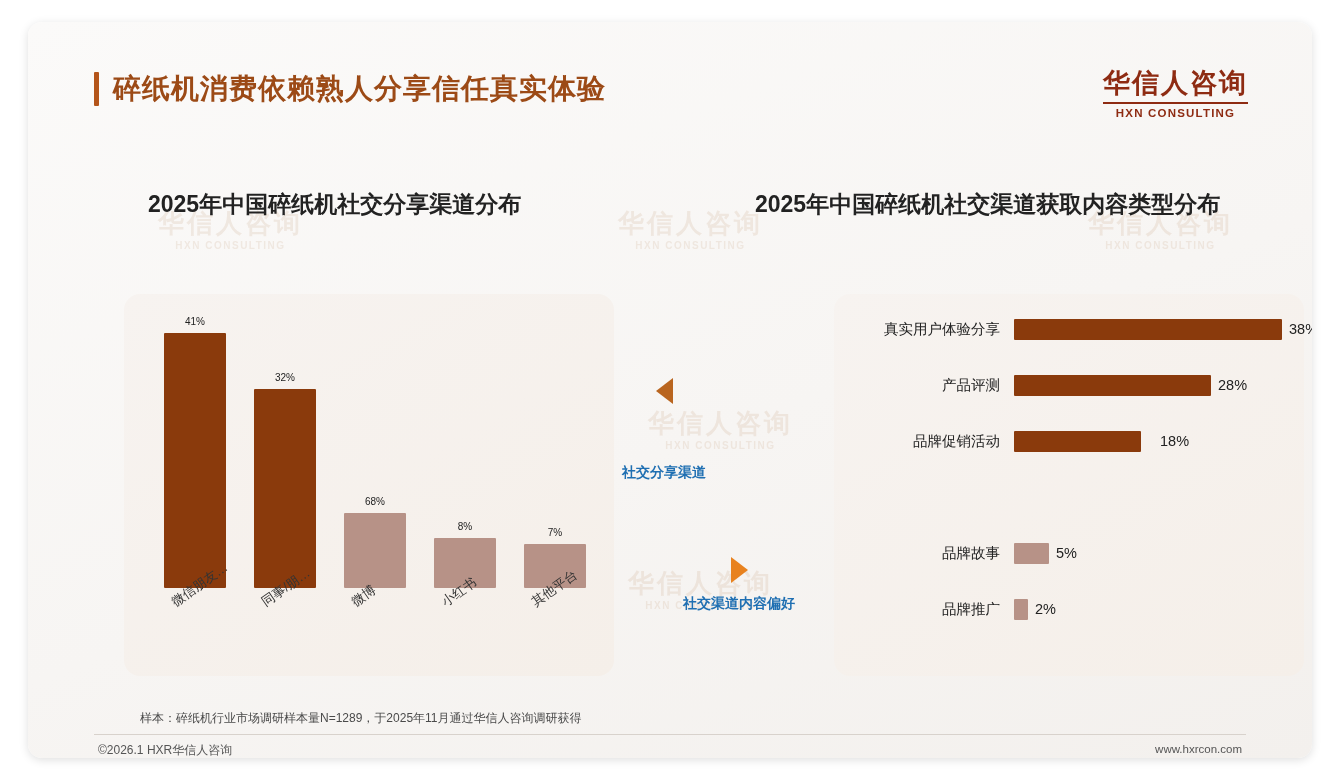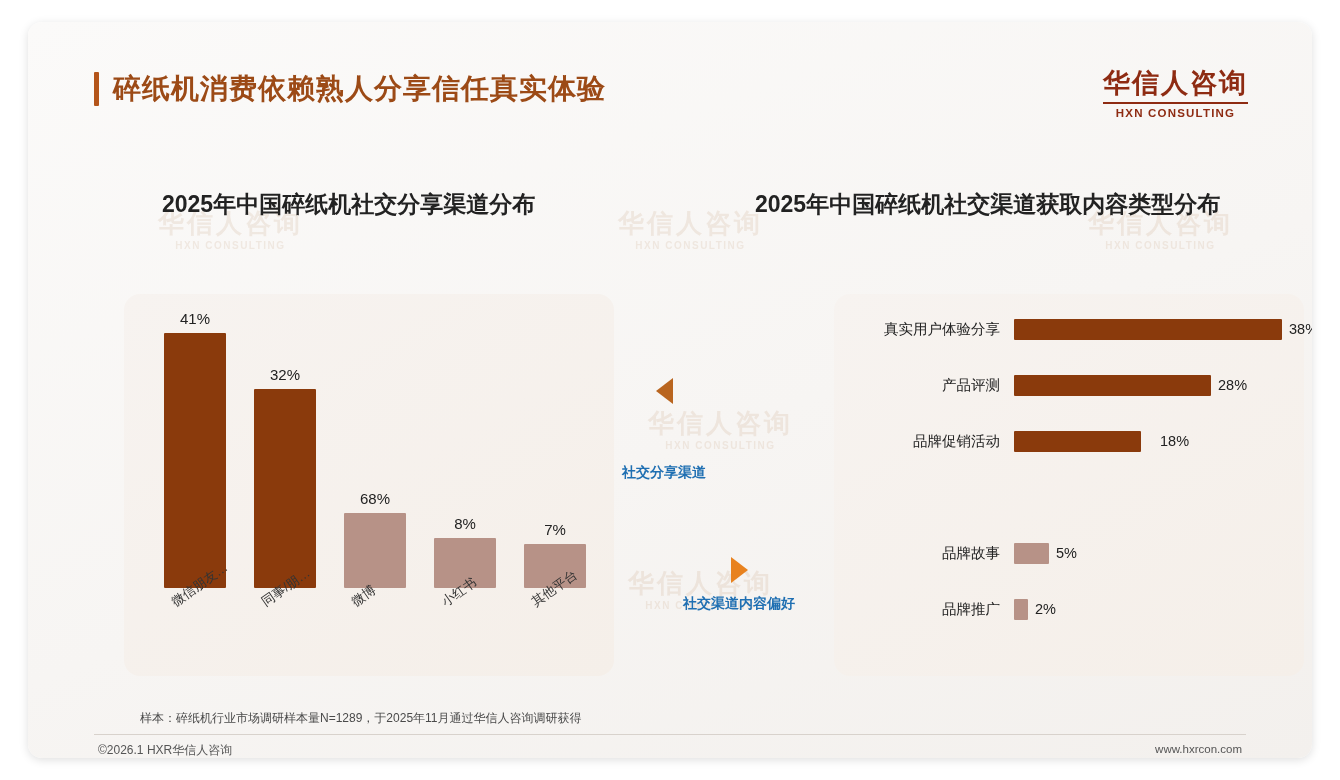--- a/index.html
+++ b/index.html
@@ -95,42 +95,42 @@
   #panel-left  { left: 96px;  top: 272px; width: 490px; height: 382px; }
   #panel-right { left: 806px; top: 272px; width: 470px; height: 382px; }
 
   .chart-title {
     position: absolute;
     font-size: 23px;
     font-weight: bold;
     color: #222;
     white-space: nowrap;
   }
-  #title-left  { left: 134px; top: 167px; text-align: right; }
+  #title-left  { left: 120px; top: 167px; text-align: right; }
   #title-right { left: 727px; top: 167px; }
 
   
   #col-chart {
     position: absolute;
     left: 118px;
     top: 258px;
     width: 470px;
     height: 400px;
   }
   .col-bar {
     position: absolute;
     bottom: 0;
     width: 62px;
     border-radius: 1px;
   }
   .col-val {
     position: absolute;
     width: 62px;
     text-align: center;
-    font-size: 15px;
+    font-size: 10px;
     color: #222;
   }
   .col-lab {
     position: absolute;
     font-size: 13px;
     color: #333;
     white-space: nowrap;
     transform: rotate(-35deg);
     transform-origin: left top;
   }

